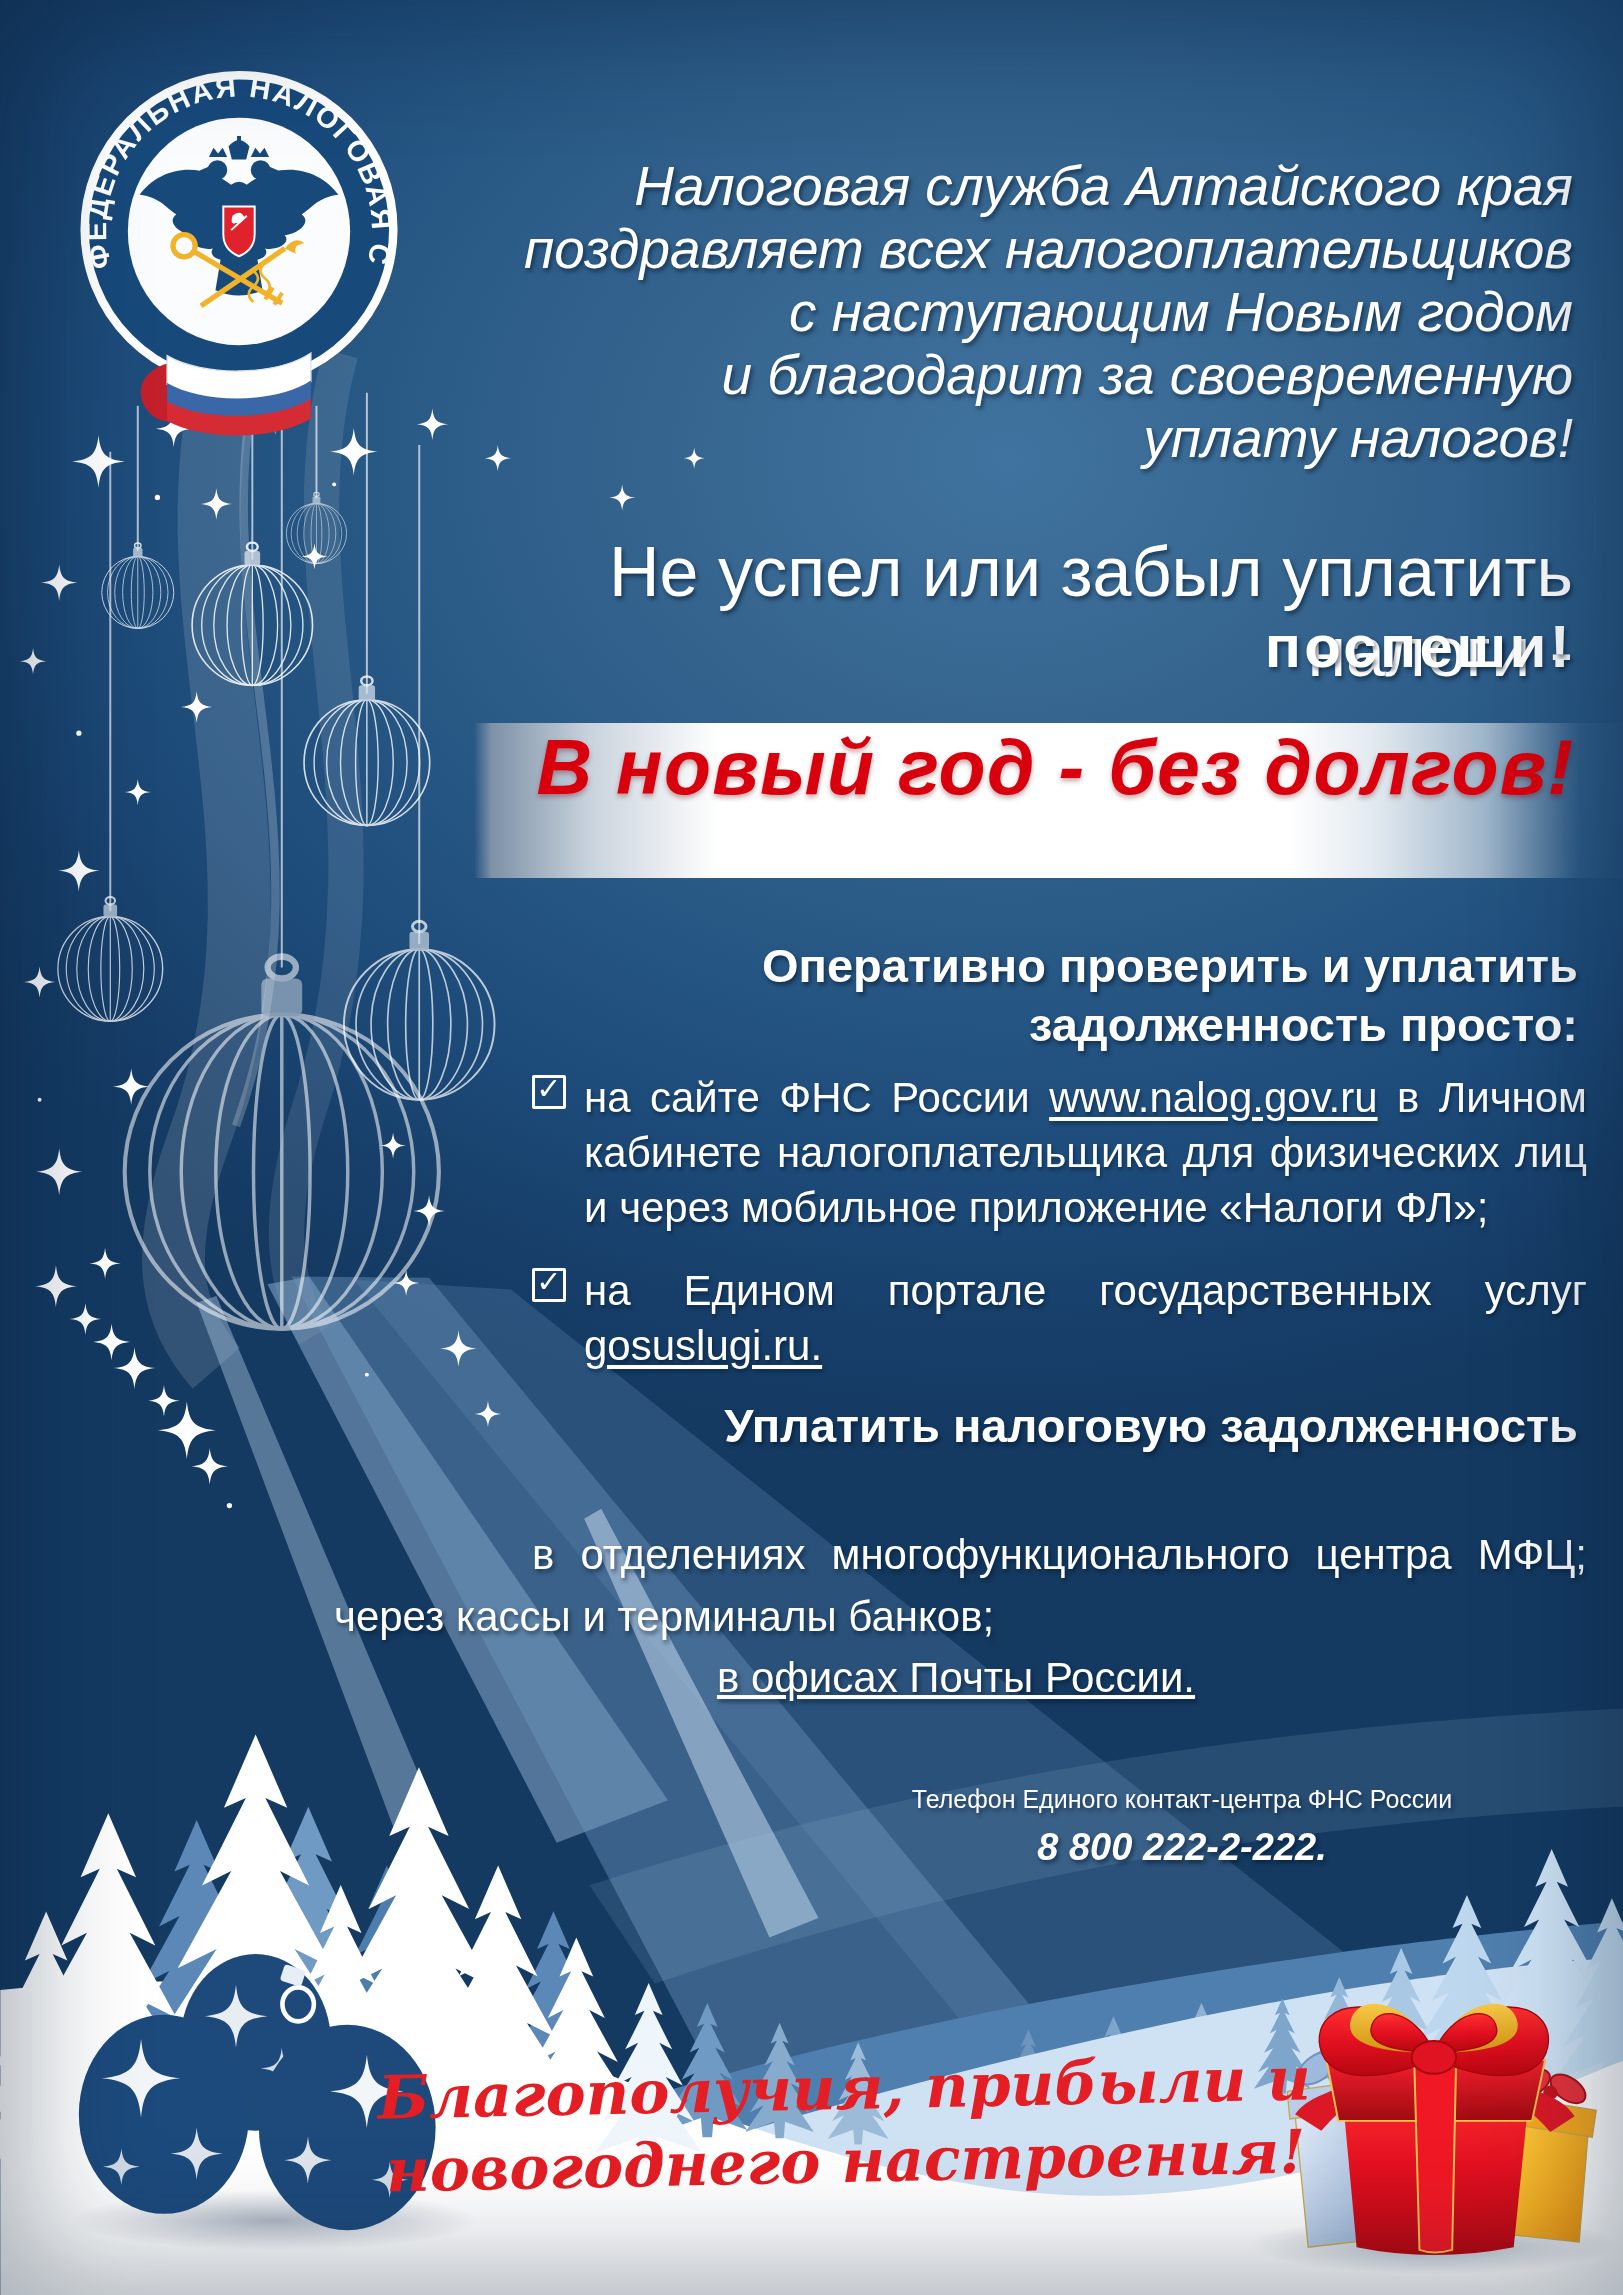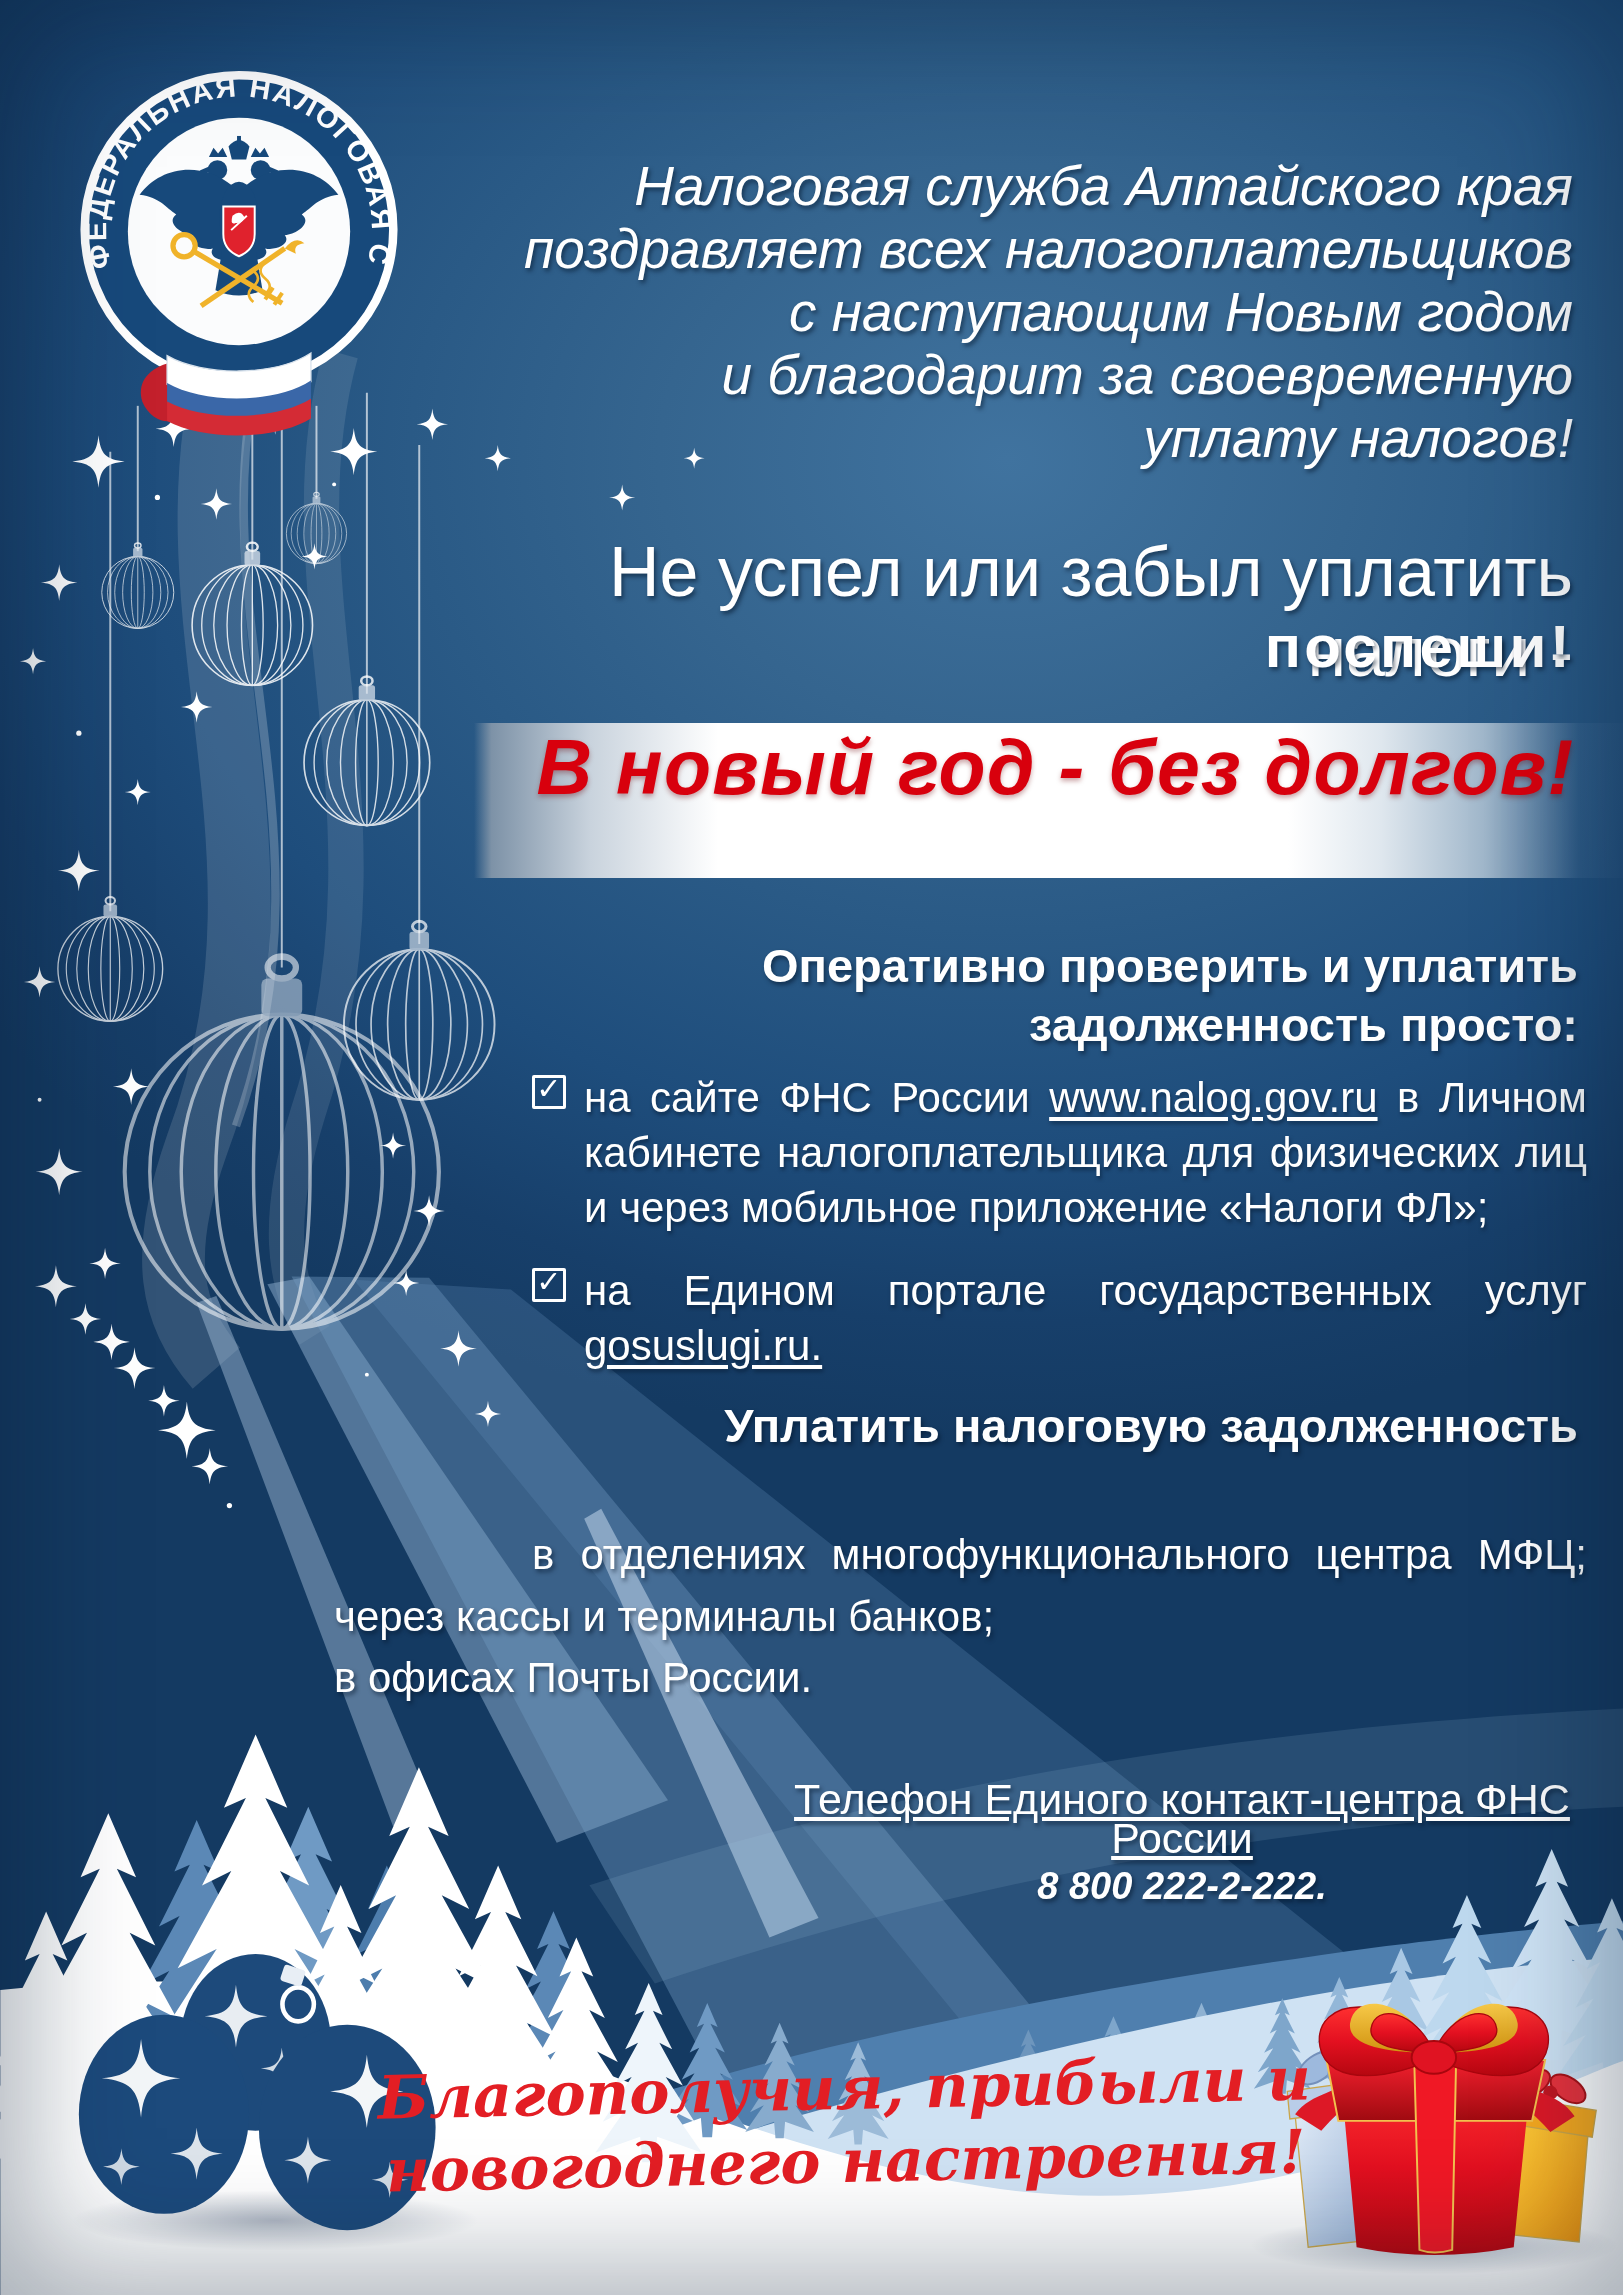--- a/index.html
+++ b/index.html
@@ -41,23 +41,23 @@
   .bullet p{
     margin:0;padding-left:52px;font-size:42px;line-height:55px;color:#fff;
     text-align:justify;text-shadow:1.3px 2.6px 3.9px rgba(2,18,38,.5);
   }
   .link{text-decoration:underline;text-underline-offset:5.2px;cursor:pointer;}
   .pay-head{top:1395px;right:46px;width:1244px;text-align:right;
     font-size:47px;line-height:62px;font-weight:bold;}
   .opt{font-size:42px;}
   .opt-1{top:1531px;left:532px;width:1055px;text-align:justify;text-align-last:justify;}
   .opt-2{top:1593px;right:46px;width:1244px;text-align:left;}
-  .opt-3{top:1654px;right:46px;width:1244px;text-align:left;}
+  .opt-3{top:1654px;right:46px;width:1244px;text-align:center;text-decoration:underline;}
   .phone{top:1780px;left:773px;width:818px;text-align:center;}
-  .phone .lbl{font-size:43px;line-height:39px;text-decoration:underline;}
+  .phone .lbl{font-size:25px;line-height:39px;}
   .phone .num{font-size:38px;line-height:43px;font-weight:bold;margin-top:7px;font-style:italic;}
   .wish{top:2052px;left:367px;width:956px;text-align:center;
     font-family:"DejaVu Serif","Liberation Serif",serif;font-style:italic;font-weight:bold;
     font-size:60px;line-height:73px;color:#e31e24;transform:rotate(-1.2deg);}
   .vignette{position:absolute;inset:0;pointer-events:none;
     box-shadow:inset 0 0 118px 26px rgba(6,26,50,.35);}
 </style>
 </head>
 <body>
 

